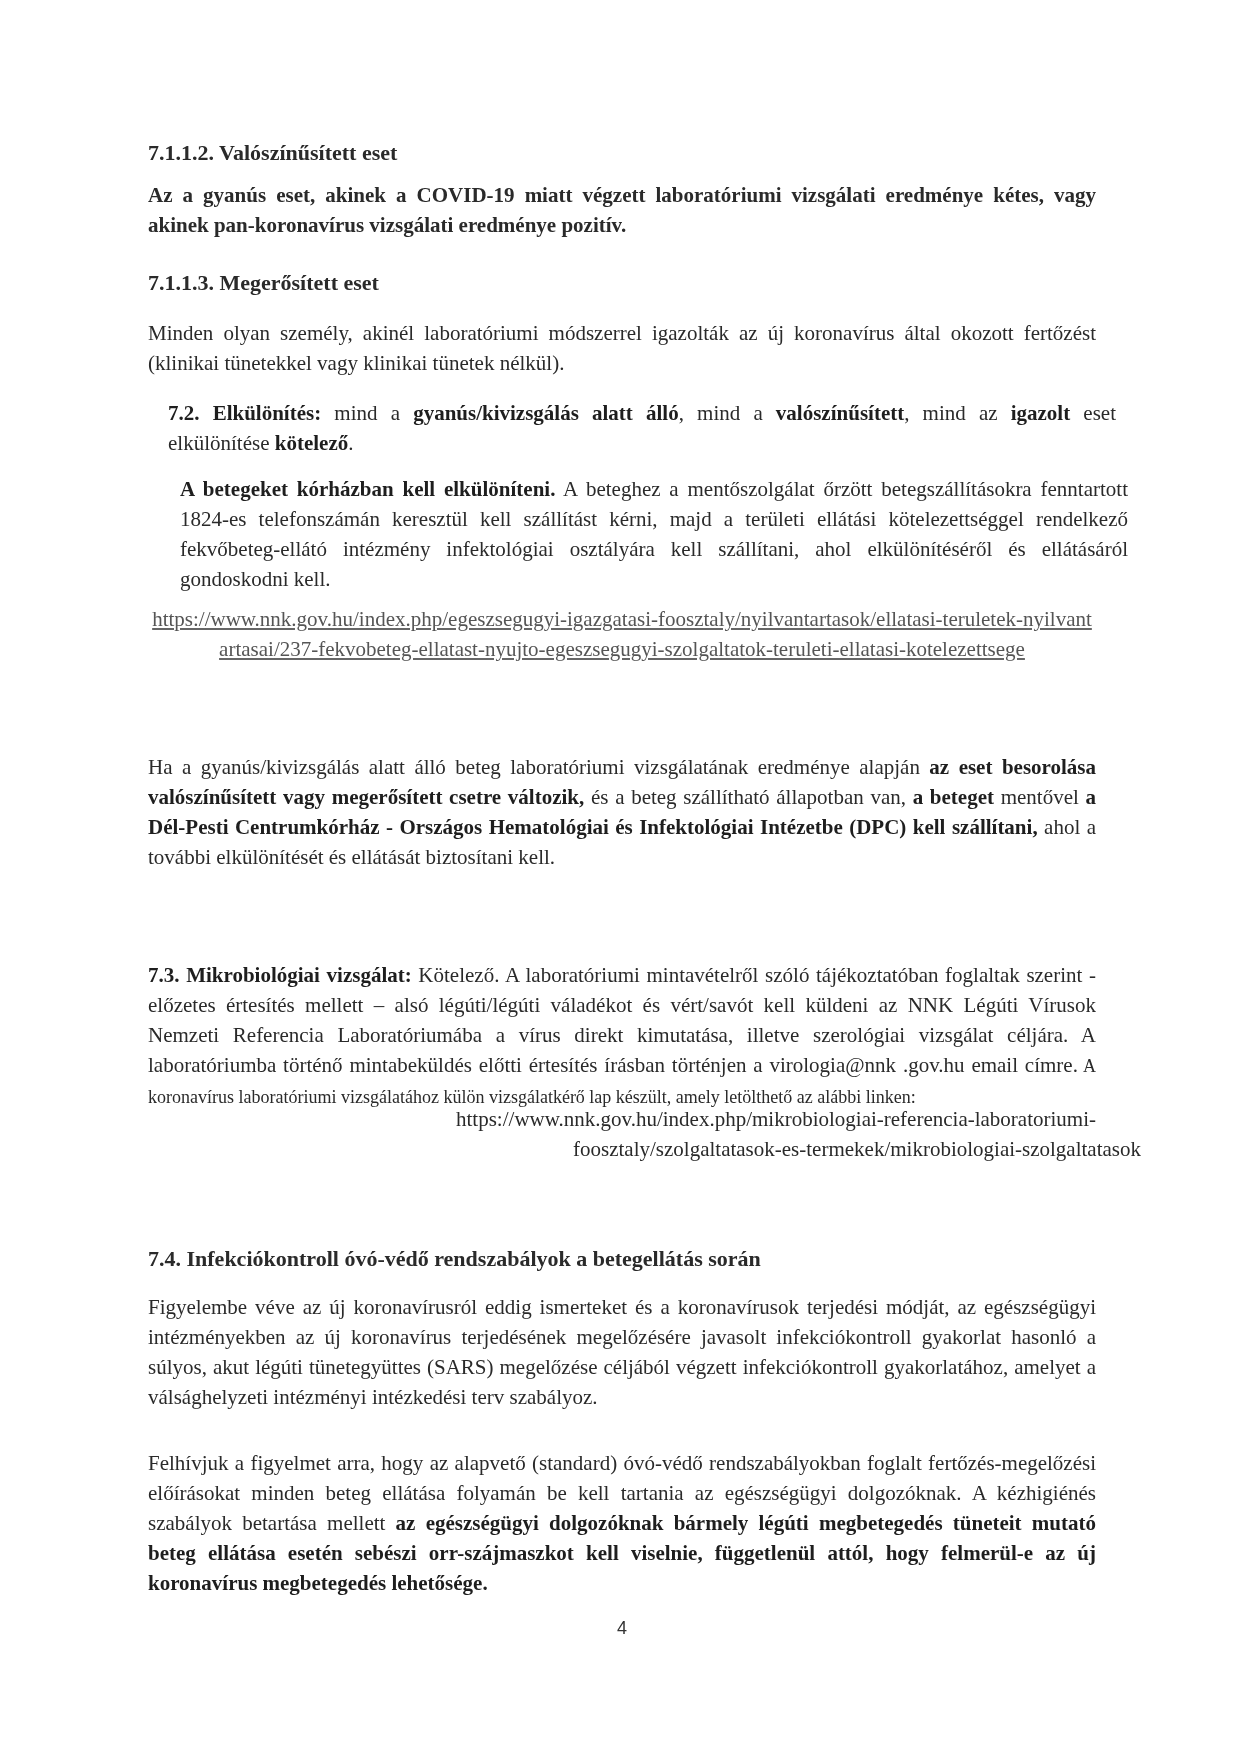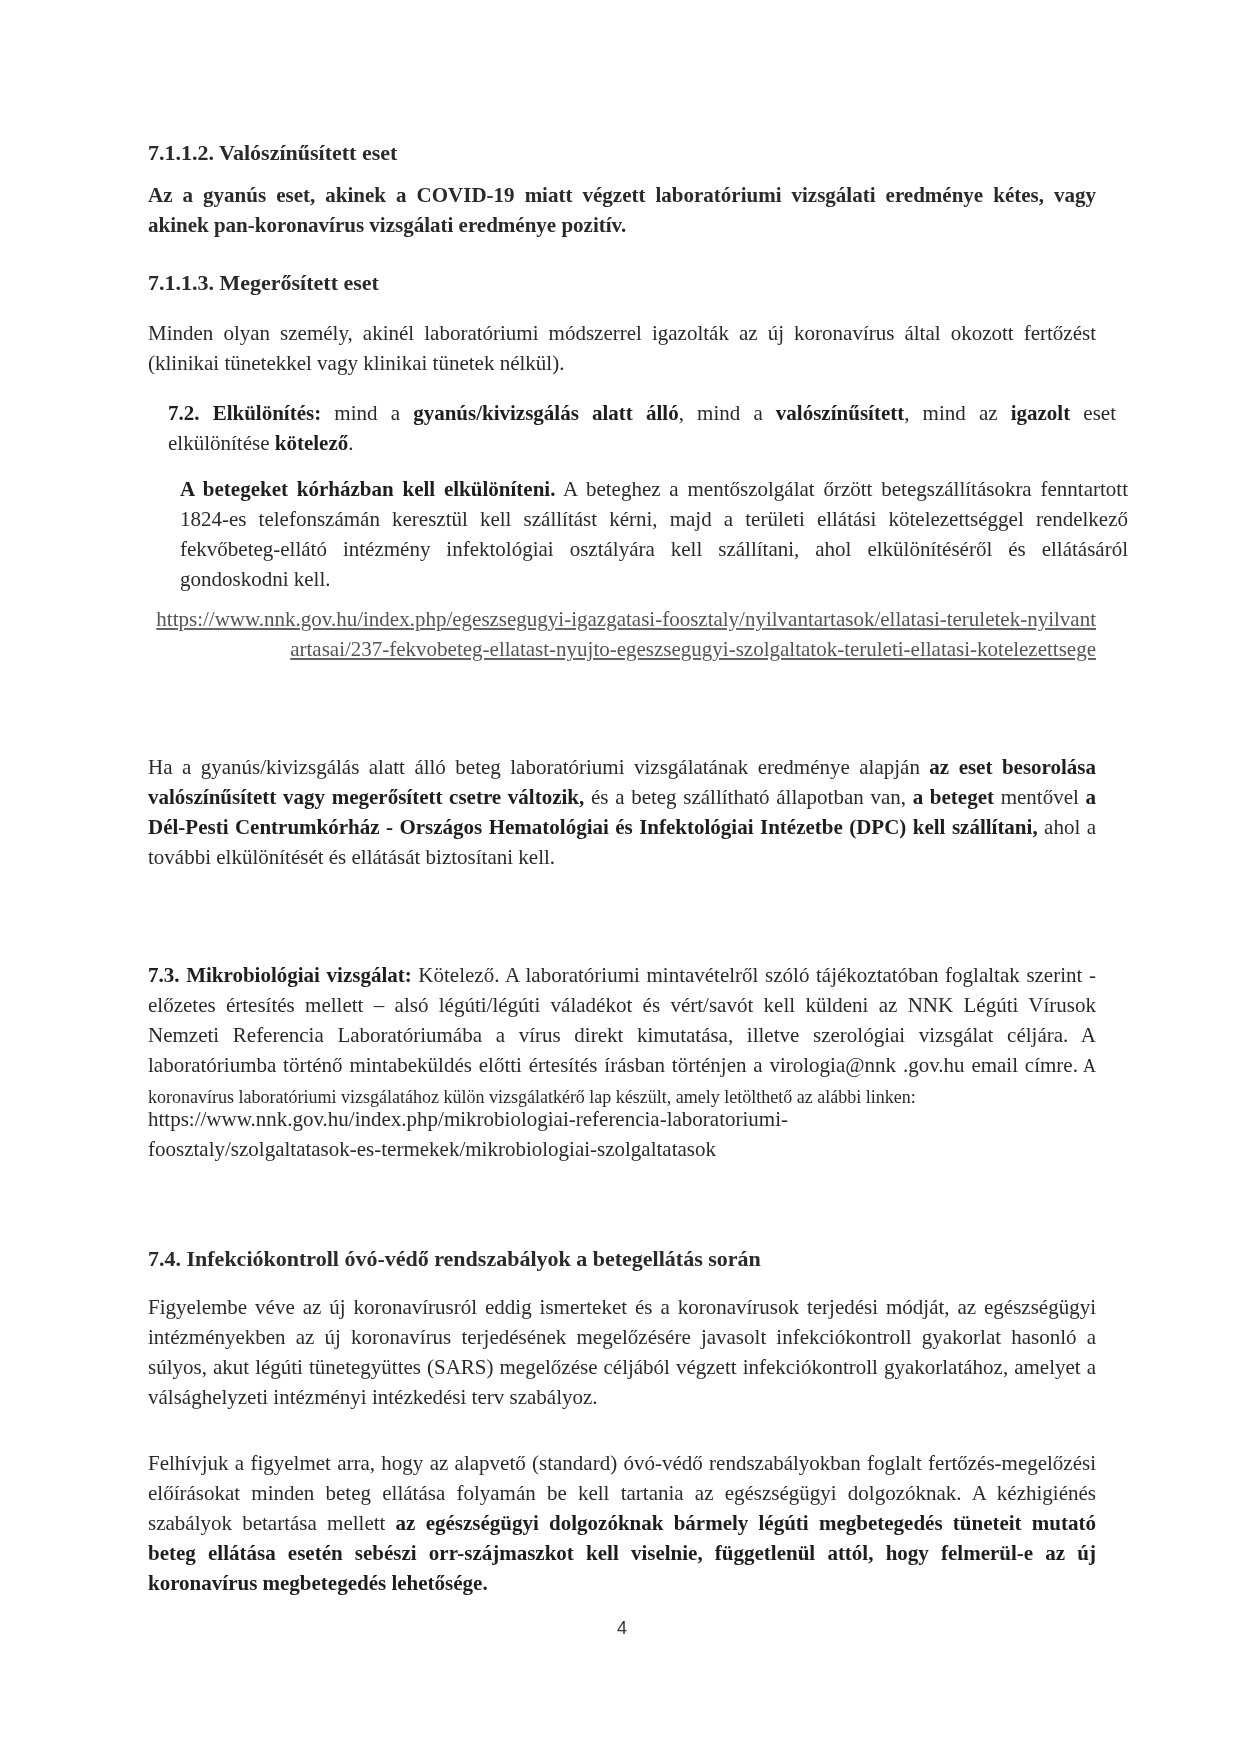--- a/index.html
+++ b/index.html
@@ -2,22 +2,22 @@
 <html><head>
 <meta charset="utf-8">
 <style>
   html, body { margin: 0; padding: 0; background: #ffffff; }
   body { width: 1240px; height: 1753px; position: relative; overflow: hidden;
          font-family: "Liberation Serif", "DejaVu Serif", serif; color: #2a2a2a; }
   .page { position: absolute; left: 148px; top: 0; width: 948px; }
   .blk { position: absolute; left: 0; width: 948px; font-size: 21px; line-height: 30px; text-align: justify; }
   .h { font-weight: bold; font-size: 22px; }
   b { font-weight: bold; color: #1e1e1e; }
-  .link { color: #555; text-decoration: underline; text-decoration-color: #666; text-align: right; word-break: break-all; }
-  .plain-left { text-align: left; }
+  .link { color: #555; text-decoration: underline; text-decoration-color: #666; text-align: center; word-break: break-all; }
+  .plain-left { text-align: right; }
   .pagenum { position: absolute; top: 1618px; left: 0; width: 948px; text-align: center;
              font-family: "Liberation Sans", "DejaVu Sans", sans-serif; font-size: 18px; color: #333; }
 </style>
 </head>
 <body>
 
 <div class="page">
 
   <div class="blk h" style="top:138px;">7.1.1.2. Valószínűsített eset</div>
   <div class="blk" style="top:180px;font-weight:bold;">Az a gyanús eset, akinek a COVID-19 miatt végzett laboratóriumi vizsgálati eredménye kétes, vagy akinek pan-koronavírus vizsgálati eredménye pozitív.</div>
@@ -36,21 +36,21 @@
   <div class="blk link" style="top:604px;">https://www.nnk.gov.hu/index.php/egeszsegugyi-igazgatasi-foosztaly/nyilvantartasok/ellatasi-teruletek-nyilvantartasai/237-fekvobeteg-ellatast-nyujto-egeszsegugyi-szolgaltatok-teruleti-ellatasi-kotelezettsege</div>
 
   <div class="blk" style="top:704px;margin-top:48px;">
     <span>Ha a gyanús/kivizsgálás alatt álló beteg laboratóriumi vizsgálatának eredménye alapján </span><b>az eset besorolása valószínűsített vagy megerősített csetre változik,</b><span> és a beteg szállítható állapotban van, </span><b>a beteget</b><span> mentővel </span><b>a Dél-Pesti Centrumkórház - Országos Hematológiai és Infektológiai Intézetbe (DPC) kell szállítani,</b><span> ahol a további elkülönítését és ellátását biztosítani kell.</span>
   </div>
 
   <div class="blk" style="top:960px;">
     <b>7.3. Mikrobiológiai vizsgálat:</b><span> Kötelező. A laboratóriumi mintavételről szóló tájékoztatóban foglaltak szerint - előzetes értesítés mellett – alsó légúti/légúti váladékot és vért/savót kell küldeni az NNK Légúti Vírusok Nemzeti Referencia Laboratóriumába a vírus direkt kimutatása, illetve szerológiai vizsgálat céljára. A laboratóriumba történő mintabeküldés előtti értesítés írásban történjen a virologia@nnk .gov.hu email címre.</span><span style="font-size:18px;"> A koronavírus laboratóriumi vizsgálatához külön vizsgálatkérő lap készült, amely letölthető az alábbi linken:</span>
   </div>
   <div class="blk plain-left" style="top:1104px;">https://www.nnk.gov.hu/index.php/mikrobiologiai-referencia-laboratoriumi-</div>
-  <div class="blk plain-left" style="top:1134px;">foosztaly/szolgaltatasok-es-termekek/mikrobiologiai-szolgaltatasok</div>
+  <div class="blk plain-left" style="top:1134px;margin-left:45px;">foosztaly/szolgaltatasok-es-termekek/mikrobiologiai-szolgaltatasok</div>
 
   <div class="blk h" style="top:1244px;">7.4. Infekciókontroll óvó-védő rendszabályok a betegellátás során</div>
   <div class="blk" style="top:1292px;">Figyelembe véve az új koronavírusról eddig ismerteket és a koronavírusok terjedési módját, az egészségügyi intézményekben az új koronavírus terjedésének megelőzésére javasolt infekciókontroll gyakorlat hasonló a súlyos, akut légúti tünetegyüttes (SARS) megelőzése céljából végzett infekciókontroll gyakorlatához, amelyet a válsághelyzeti intézményi intézkedési terv szabályoz.</div>
 
   <div class="blk" style="top:1448px;">
     <span>Felhívjuk a figyelmet arra, hogy az alapvető (standard) óvó-védő rendszabályokban foglalt fertőzés-megelőzési előírásokat minden beteg ellátása folyamán be kell tartania az egészségügyi dolgozóknak. A kézhigiénés szabályok betartása mellett </span><b>az egészségügyi dolgozóknak bármely légúti megbetegedés tüneteit mutató beteg ellátása esetén sebészi orr-szájmaszkot kell viselnie, függetlenül attól, hogy felmerül-e az új koronavírus megbetegedés lehetősége.</b>
   </div>
 
   <div class="pagenum">4</div>
 </div>

